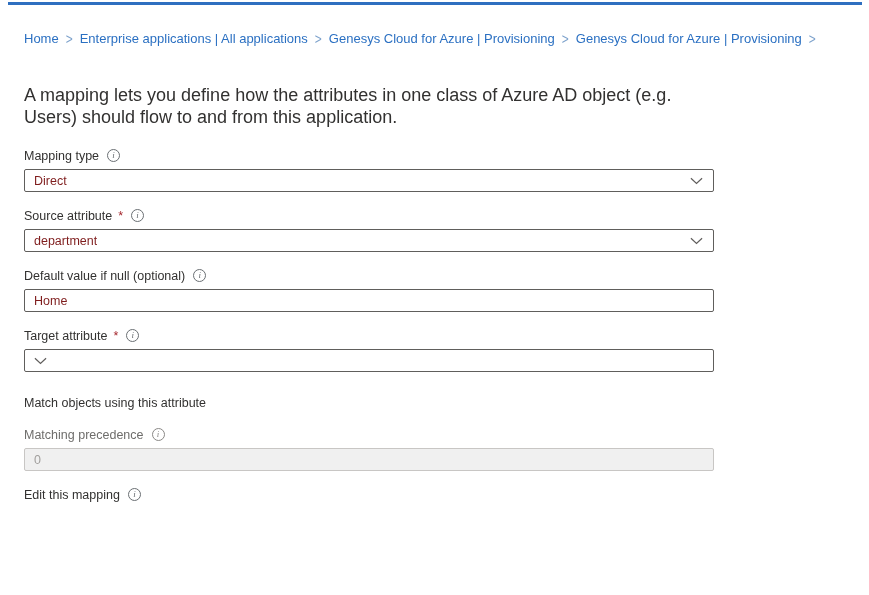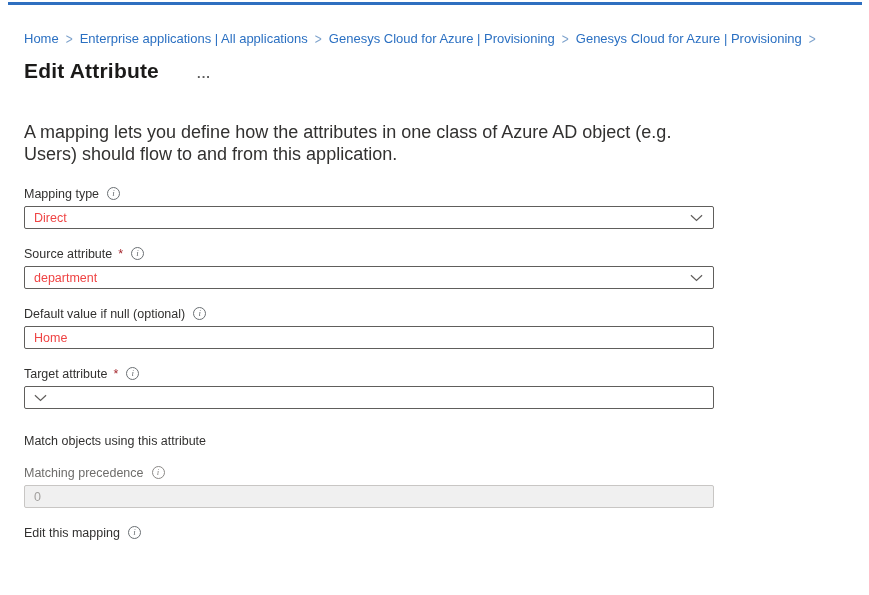--- a/index.html
+++ b/index.html
@@ -59,21 +59,20 @@
     color: #323130;
     max-width: 700px;
   }
 
   
   .form { margin-top: 21px; }
   .field { margin-bottom: 17px; }
   .field.spaced { margin-top: 24px; }
   .label-row {
     display: flex;
-    align-items: center;
     gap: 5px;
     font-size: 12.5px;
     color: #323130;
     margin-bottom: 5px;
     height: 15px;
   }
   .label-row .req { color: #a4262c; margin-left: 1px; }
   .info-icon {
     width: 13px; height: 13px;
     border: 1px solid #6a6f73;
@@ -93,21 +92,21 @@
     width: 690px;
     height: 23px;
     border: 1px solid #605e5c;
     border-radius: 2px;
     background: #ffffff;
     display: flex;
     align-items: center;
     justify-content: space-between;
     padding: 0 10px 0 9px;
     font-size: 12.5px;
-    color: #ef4444;
+    color: #7f1d1d;
     cursor: pointer;
   }
   .control .value {
     overflow: hidden;
     text-overflow: ellipsis;
     white-space: nowrap;
   }
   .control.textbox { cursor: text; }
   .field.disabled .label-row { color: #6e6d6b; }
   .field.disabled .info-icon { border-color: #8a8886; color: #8a8886; }
@@ -130,24 +129,20 @@
     <span class="crumb">Home</span>
     <span class="crumb-sep">&gt;</span>
     <span class="crumb">Enterprise applications | All applications</span>
     <span class="crumb-sep">&gt;</span>
     <span class="crumb">Genesys Cloud for Azure | Provisioning</span>
     <span class="crumb-sep">&gt;</span>
     <span class="crumb">Genesys Cloud for Azure | Provisioning</span>
     <span class="crumb-sep">&gt;</span>
   </nav>
 
-  <div class="title-row">
-    <span class="page-title">Edit Attribute</span>
-    <span class="more-btn">...</span>
-  </div>
 
   <p class="description">A mapping lets you define how the attributes in one class of Azure AD object (e.g. Users) should flow to and from this application.</p>
 
   <div class="form">
 
     <div class="field">
       <div class="label-row">
         <span>Mapping type</span>
         <span class="info-icon">i</span>
       </div>

